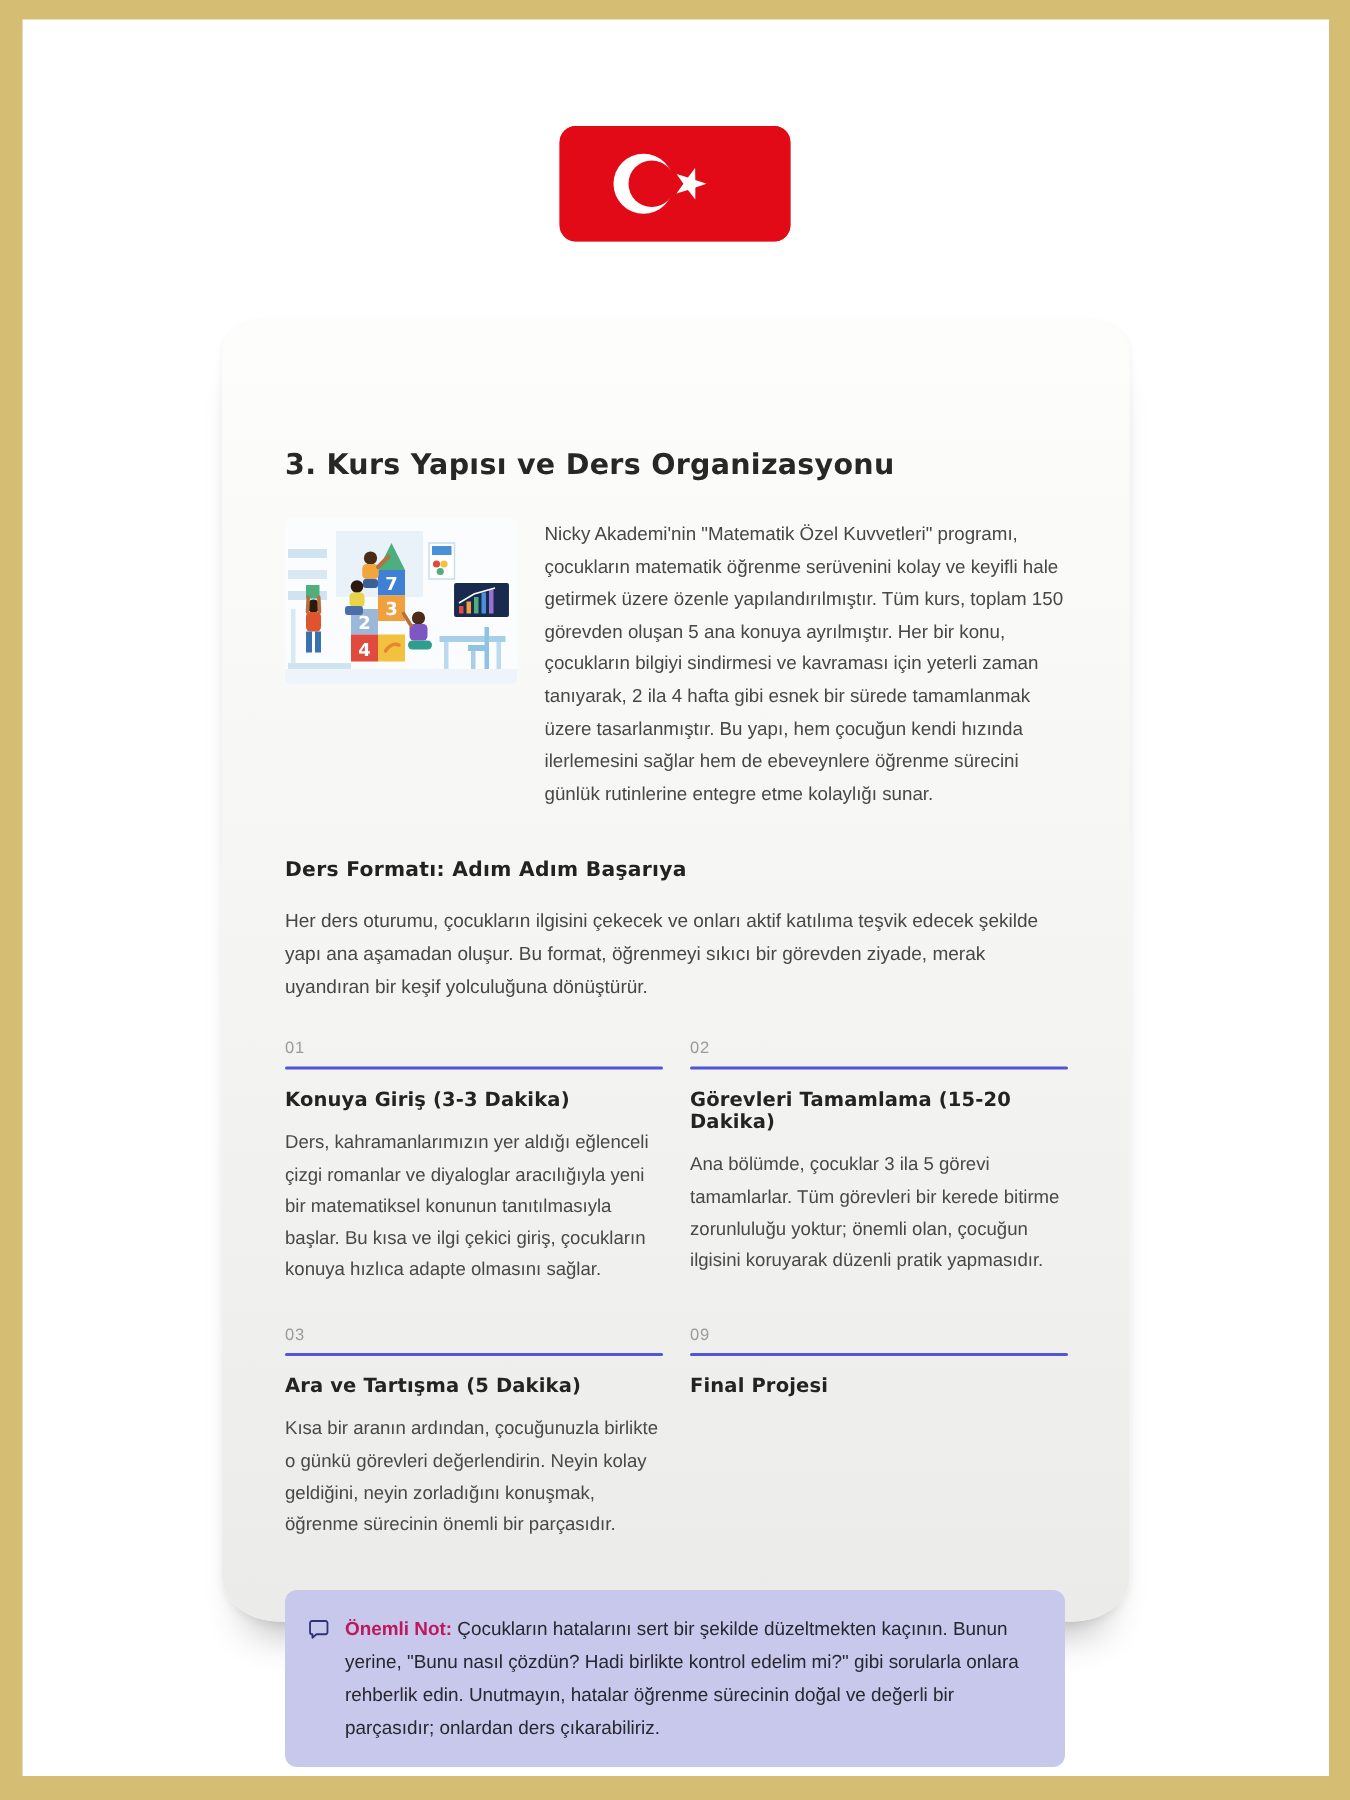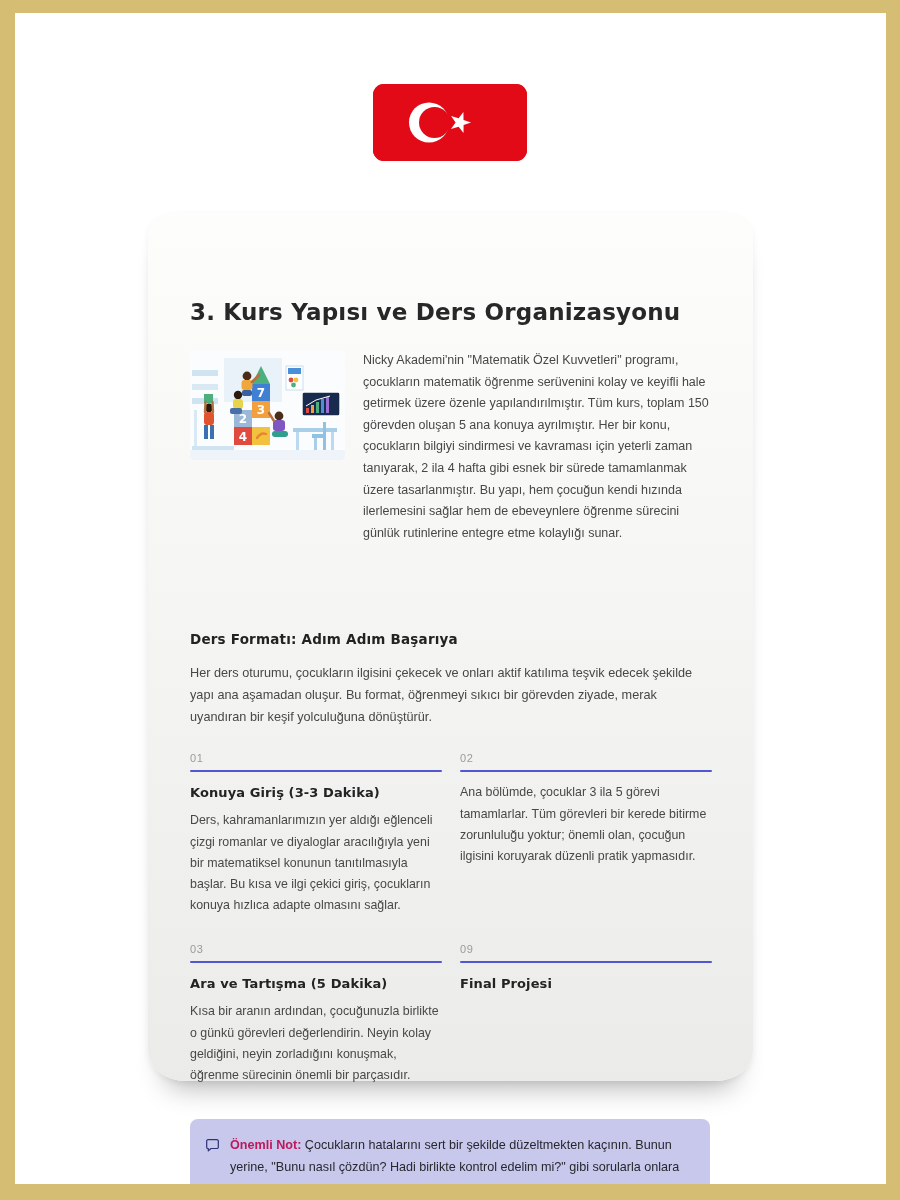--- a/index.html
+++ b/index.html
@@ -32,34 +32,34 @@
   }
   .paper::after {
     content:""; position:absolute; left:4%; right:4%; bottom:-18px; height:30px;
     background:radial-gradient(ellipse at center, rgba(0,0,0,.20) 0%, rgba(0,0,0,0) 68%);
     filter:blur(5px); z-index:-1;
   }
   .paper-inner { padding:86px 41px 0 42px; }
 
   .doc-title {
     font-family:"DejaVu Sans", sans-serif;
-    font-size:23px; font-weight:700; letter-spacing:.2px; color:#272727;
+    font-size:19px; font-weight:700; letter-spacing:.2px; color:#272727;
   }
 
   .intro-row { display:flex; gap:18px; margin-top:25px; }
   .illo {
     width:155px; height:110px; flex:0 0 auto;
     border-radius:4px; overflow:hidden; background:#fdfdfd;
   }
   .intro-text {
     flex:1; font-size:12.5px; line-height:21.6px; color:#474747;
   }
 
   .format-heading {
-    margin-top:87px;
+    margin-top:32px;
     font-family:"DejaVu Sans", sans-serif;
     font-size:13.5px; font-weight:700; color:#222222; letter-spacing:.2px;
   }
   .format-intro {
     margin-top:15px; font-size:12.7px; line-height:22px; color:#474747;
   }
 
   .sections {
     margin-top:24px;
     display:grid; grid-template-columns:1fr 1fr;
@@ -204,20 +204,21 @@
         <div class="section">
           <div class="section-number">01</div>
           <div class="section-rule"></div>
           <div class="section-title">Konuya Giriş (3-3 Dakika)</div>
           <p class="section-body">Ders, kahramanlarımızın yer aldığı eğlenceli çizgi romanlar ve diyaloglar aracılığıyla yeni bir matematiksel konunun tanıtılmasıyla başlar. Bu kısa ve ilgi çekici giriş, çocukların konuya hızlıca adapte olmasını sağlar.</p>
         </div>
 
         <div class="section">
           <div class="section-number">02</div>
           <div class="section-rule"></div>
+          <div class="section-title">Görevleri Tamamlama (15-20 Dakika)</div>
           <p class="section-body">Ana bölümde, çocuklar 3 ila 5 görevi tamamlarlar. Tüm görevleri bir kerede bitirme zorunluluğu yoktur; önemli olan, çocuğun ilgisini koruyarak düzenli pratik yapmasıdır.</p>
         </div>
 
         <div class="section">
           <div class="section-number">03</div>
           <div class="section-rule"></div>
           <div class="section-title">Ara ve Tartışma (5 Dakika)</div>
           <p class="section-body">Kısa bir aranın ardından, çocuğunuzla birlikte o günkü görevleri değerlendirin. Neyin kolay geldiğini, neyin zorladığını konuşmak, öğrenme sürecinin önemli bir parçasıdır.</p>
         </div>
 

